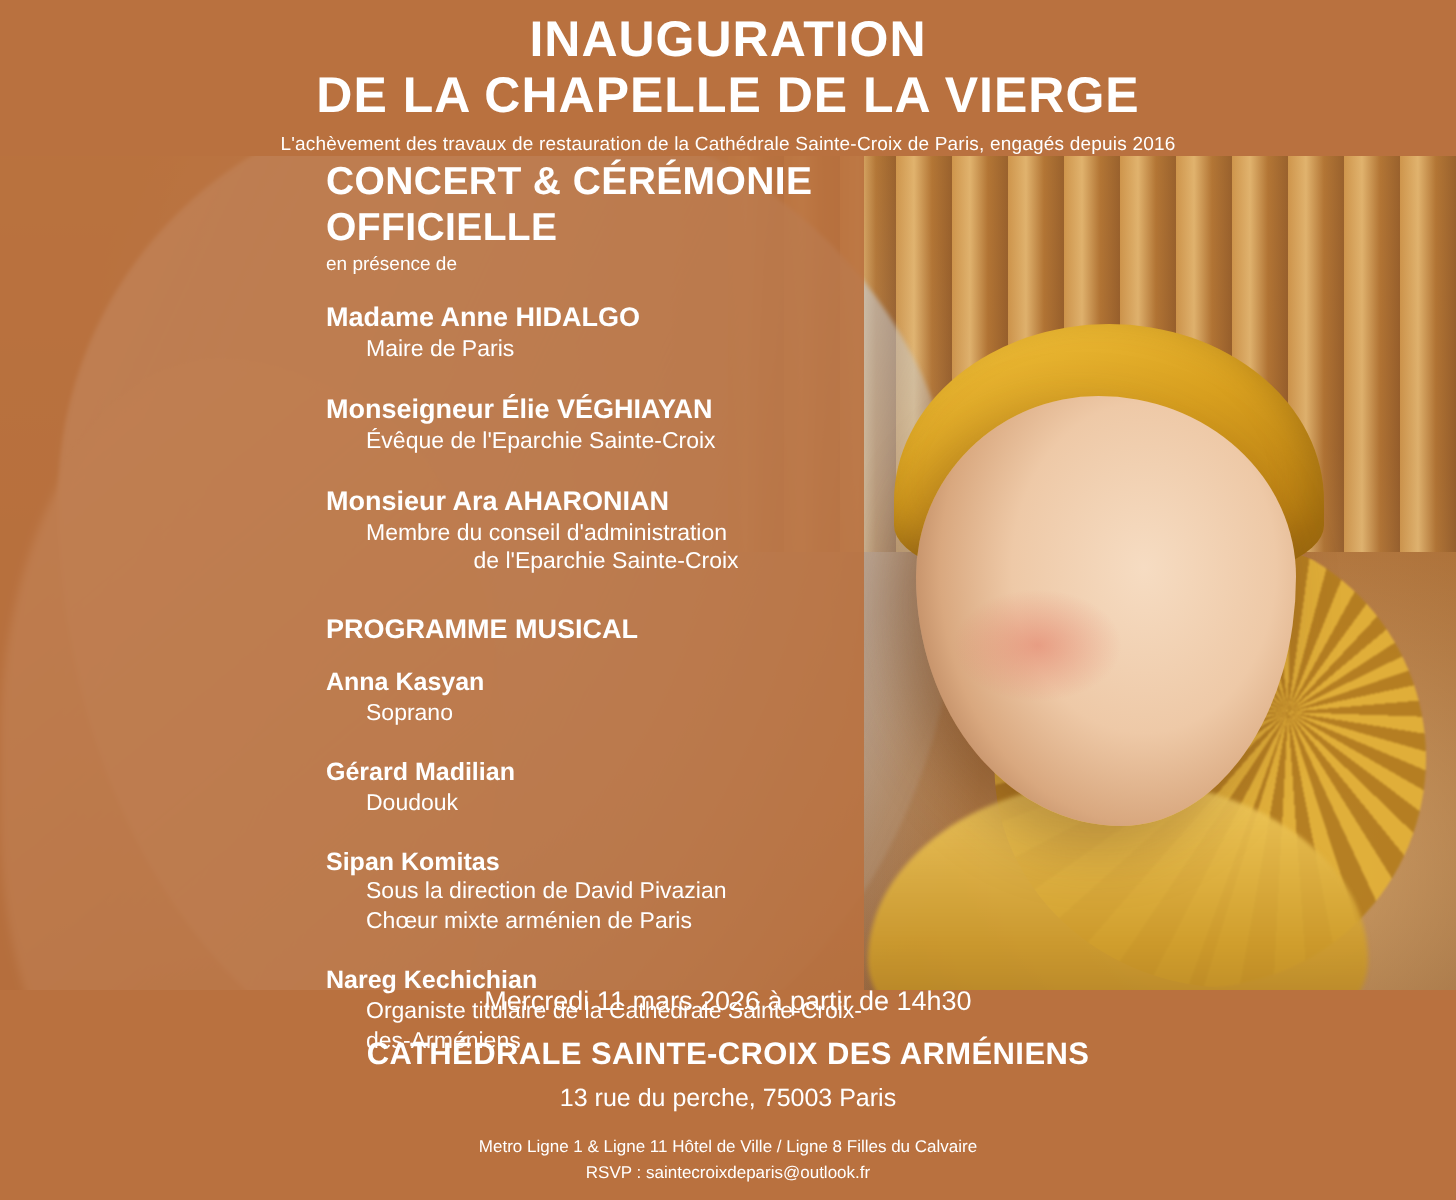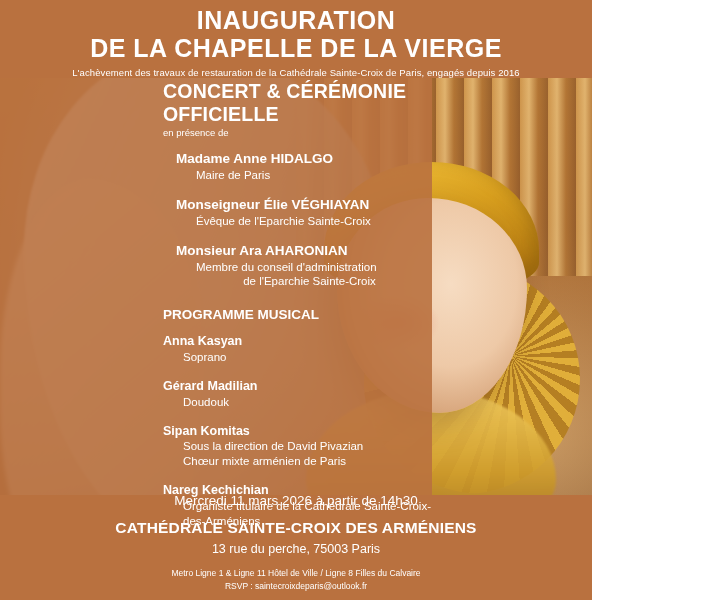--- a/index.html
+++ b/index.html
@@ -5,21 +5,21 @@
   html, body {
     margin: 0;
     padding: 0;
     background: #ffffff;
   }
   body {
     font-family: "Liberation Sans", sans-serif;
   }
   .poster {
     position: relative;
-    width: 592px;
+    width: 728px;
     height: 600px;
     overflow: hidden;
     background: #000000;
   }
   
   .photo-bg {
     position: absolute;
     inset: 0;
     background:
       
@@ -180,21 +180,20 @@
     font-weight: bold;
     letter-spacing: 0.2px;
     margin-bottom: 1px;
   }
   .presence {
     font-size: 9.5px;
     margin-bottom: 13px;
   }
   .person {
     margin-bottom: 14px;
-    margin-left: 13px;
   }
   .p-name {
     font-size: 13.5px;
     font-weight: bold;
     line-height: 1.25;
   }
   .p-role {
     font-size: 11.5px;
     line-height: 1.3;
     padding-left: 20px;

